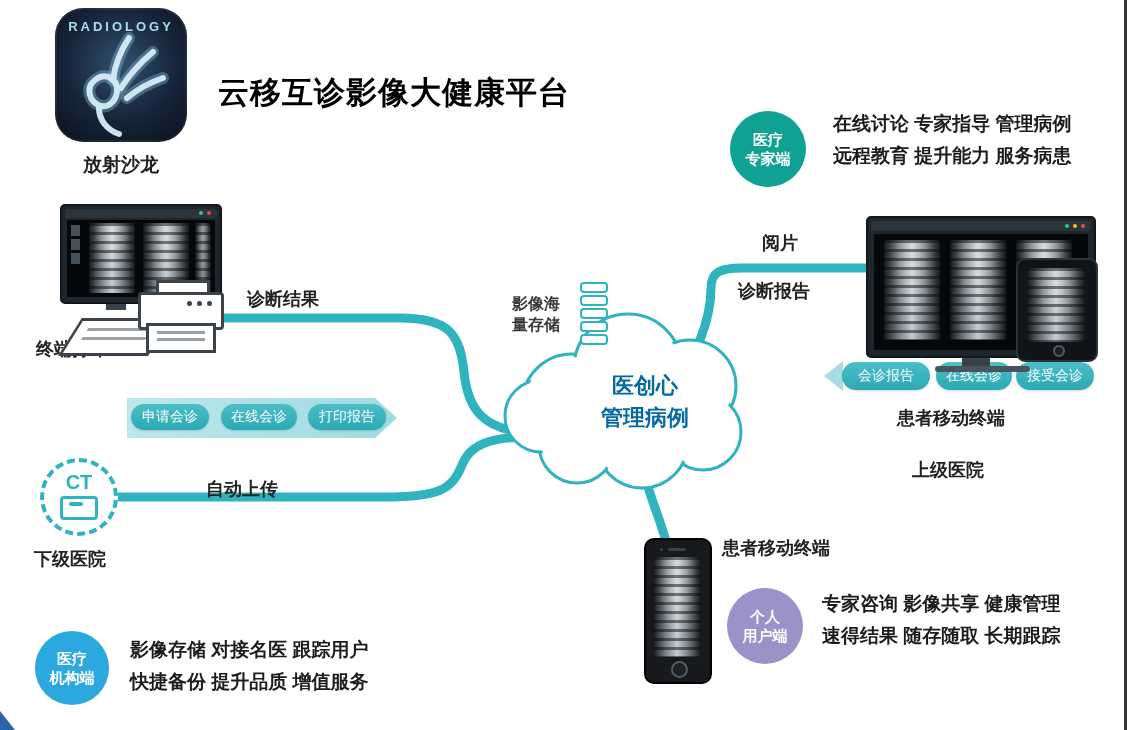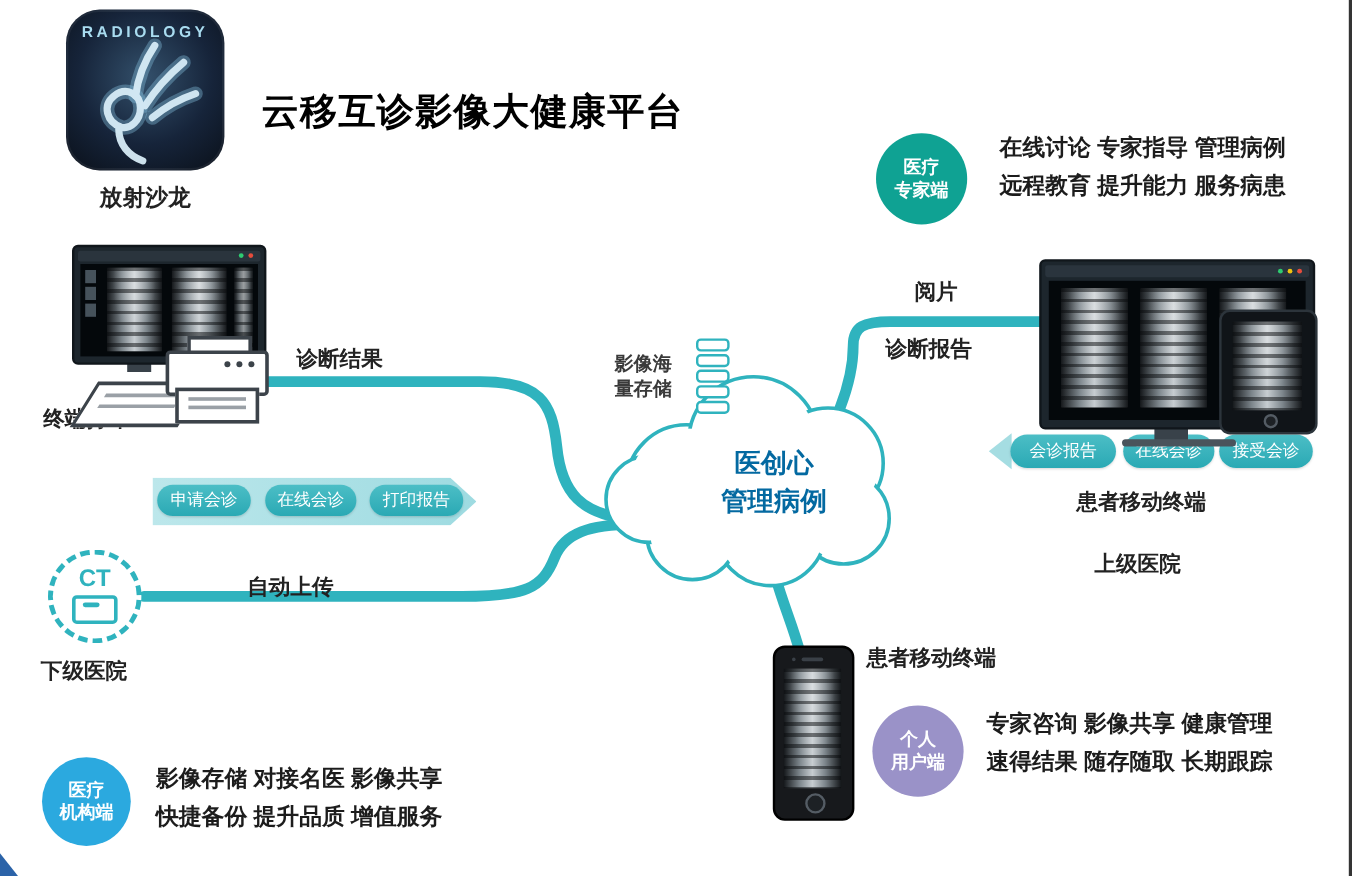--- a/index.html
+++ b/index.html
@@ -231,20 +231,20 @@
   <div class="abs desc" style="left:822px;top:588px;">
     <div>专家咨询 影像共享 健康管理</div>
     <div>速得结果 随存随取 长期跟踪</div>
   </div>
 
   <div class="abs badge" style="left:35px;top:631px;width:74px;height:74px;background:#2BA9DF;">
     <span>医疗</span>
     <span>机构端</span>
   </div>
   <div class="abs desc" style="left:130px;top:634px;">
-    <div>影像存储 对接名医 影像共享</div>
+    <div>影像存储 对接名医 跟踪用户</div>
     <div>快捷备份 提升品质 增值服务</div>
   </div>
 
   <div class="abs corner-tri" style="left:0;bottom:0;"></div>
   <div class="abs edge-strip" style="right:0;top:0;width:3px;height:730px;"></div>
 
 </div>
 
 </body></html>

